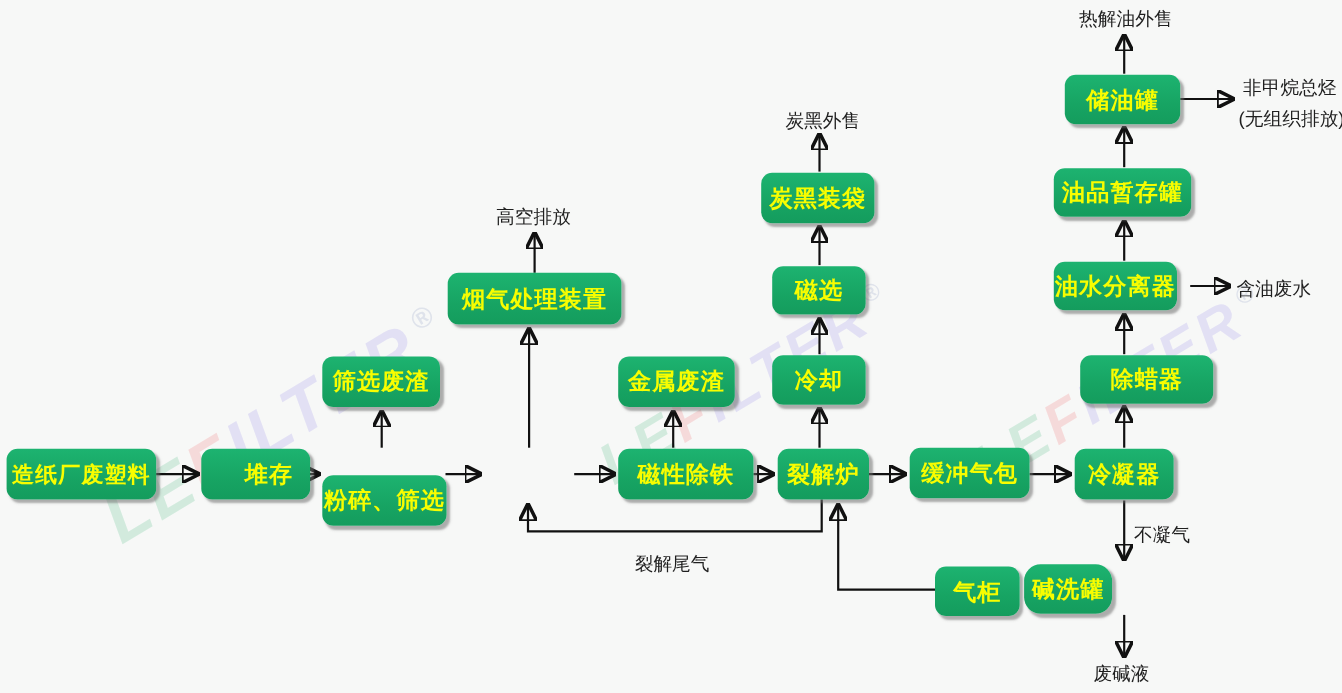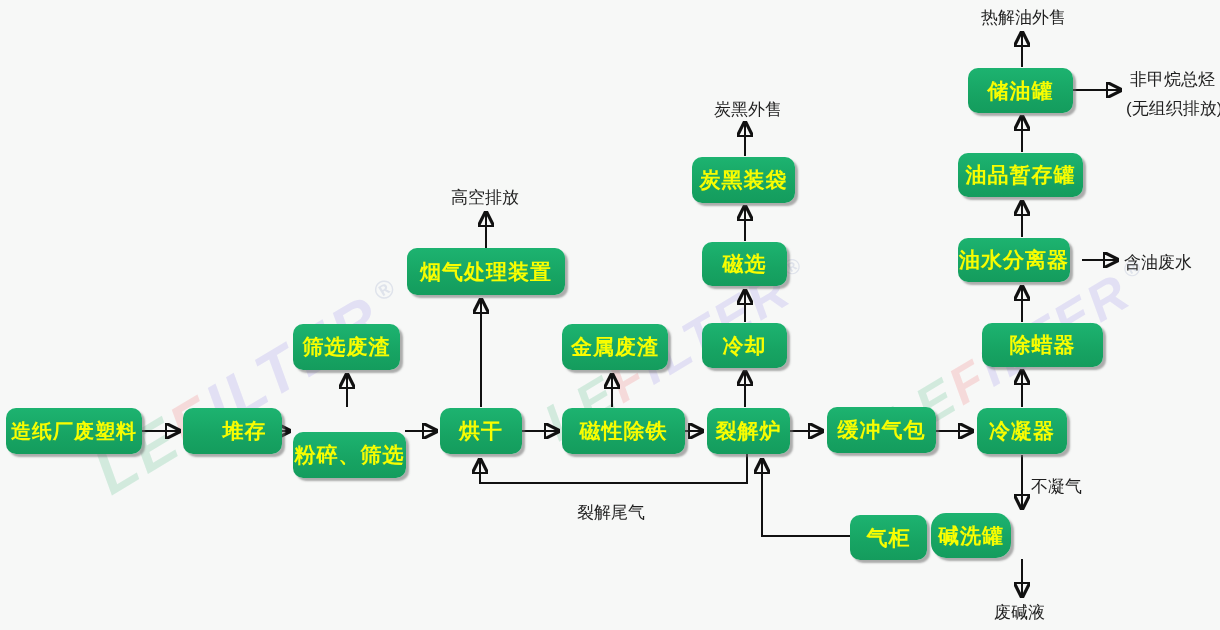--- a/index.html
+++ b/index.html
@@ -110,21 +110,20 @@
     <path d="M1022 455 V508" marker-end="url(#ah)"></path>
     <path d="M1022 559 V596" marker-end="url(#ah)"></path>
     <path d="M973 536 H935" marker-end="url(#ah)"></path>
     <path d="M850 536 H762 V460" marker-end="url(#ah)"></path>
     <path d="M747 454 V483 H480 V460" marker-end="url(#ah)"></path>
   </svg>
 
   <div class="node" id="n-paper">造纸厂废塑料</div>
   <div class="node" id="n-pile">堆存</div>
   <div class="node" id="n-crush">粉碎、筛选</div>
-  <div class="node" id="n-dry">烘干</div>
   <div class="node" id="n-magiron">磁性除铁</div>
   <div class="node" id="n-pyro">裂解炉</div>
   <div class="node" id="n-buffer">缓冲气包</div>
   <div class="node" id="n-cond">冷凝器</div>
   <div class="node" id="n-screenw">筛选废渣</div>
   <div class="node" id="n-fluegas">烟气处理装置</div>
   <div class="node" id="n-metalw">金属废渣</div>
   <div class="node" id="n-cool">冷却</div>
   <div class="node" id="n-magsep">磁选</div>
   <div class="node" id="n-carbonbag">炭黑装袋</div>

